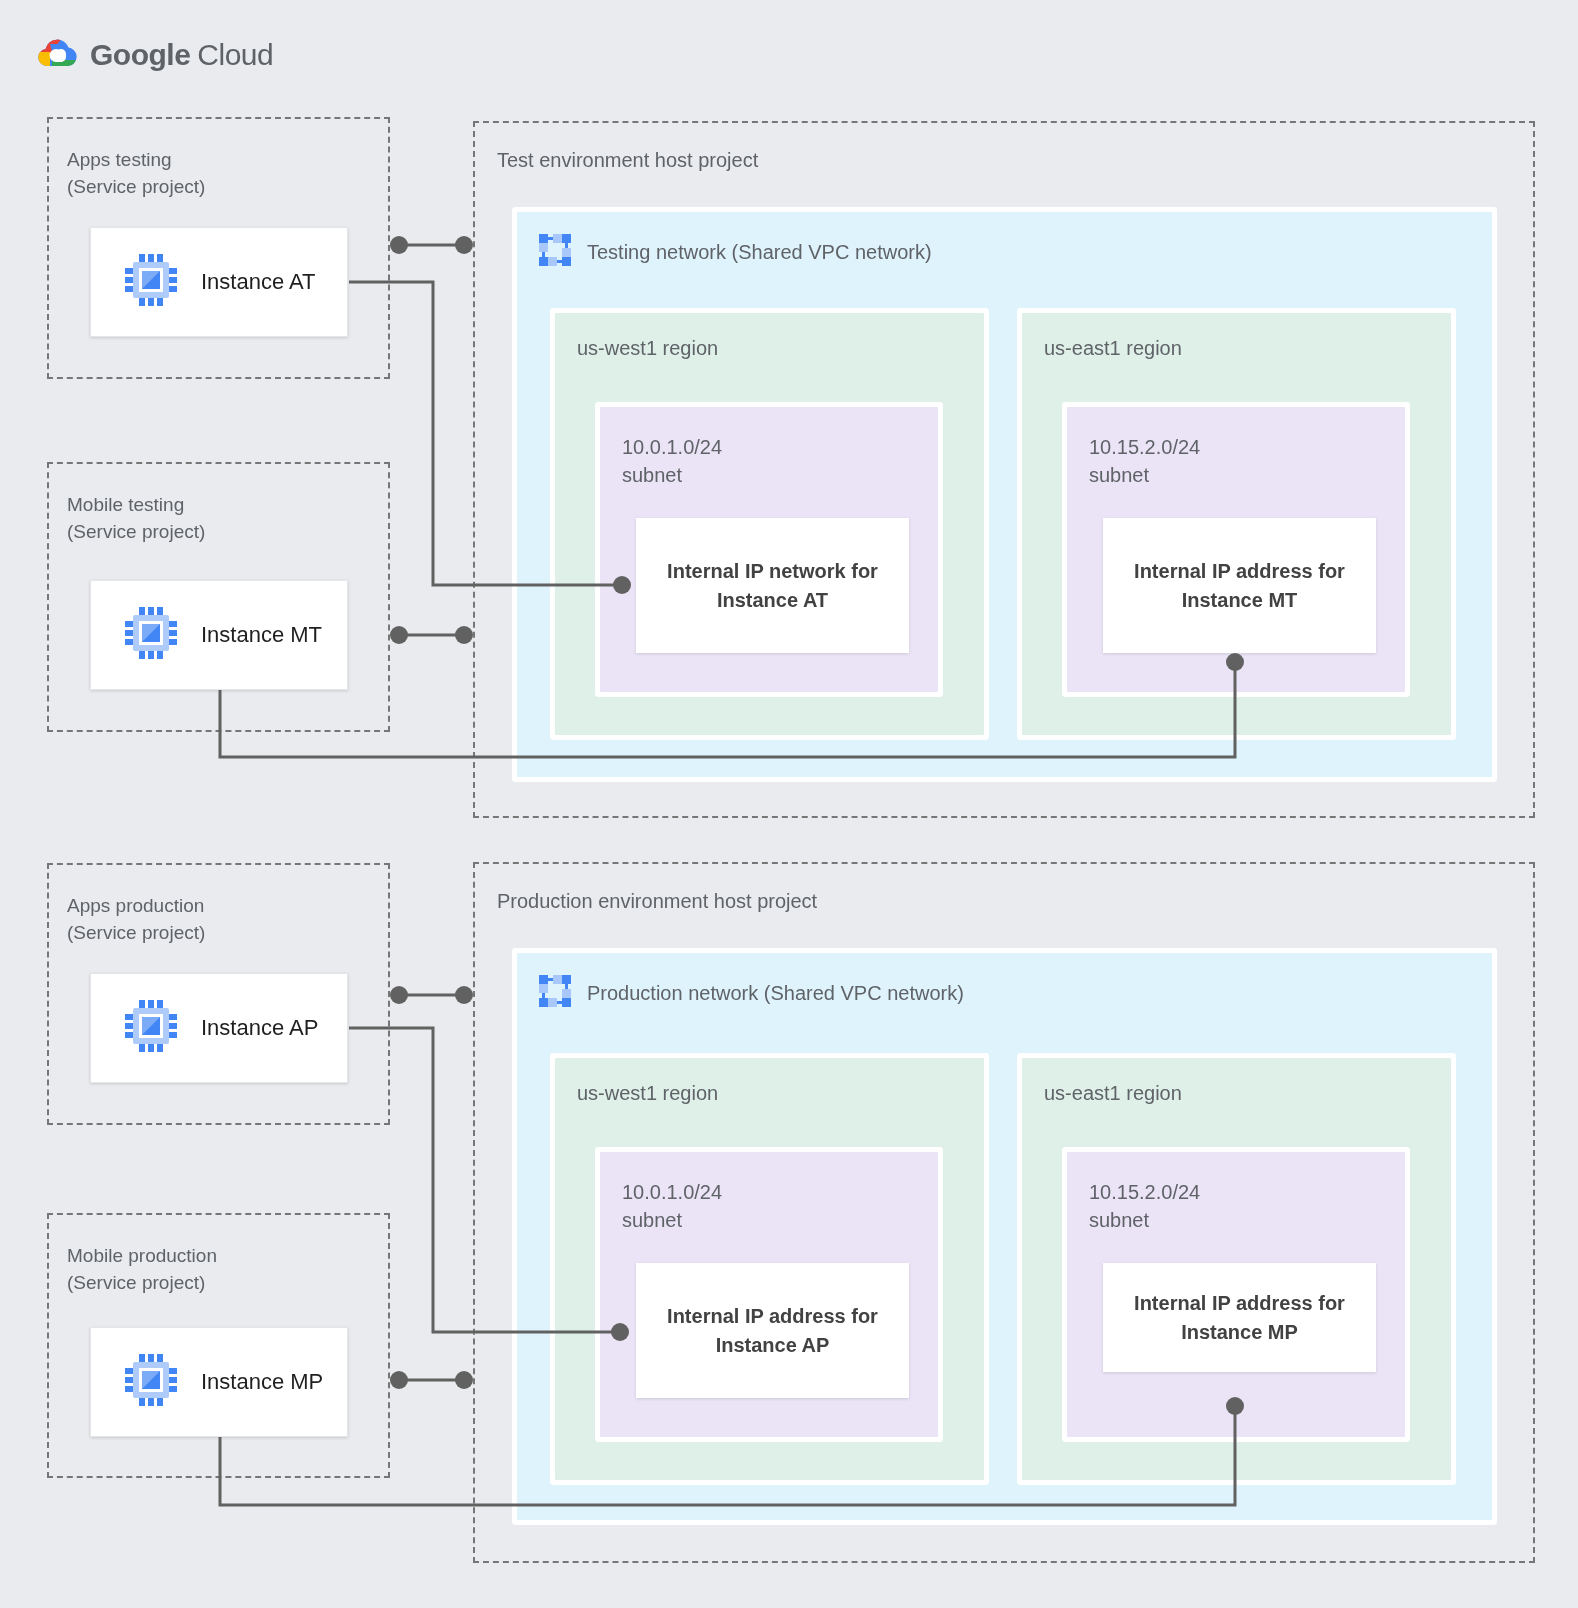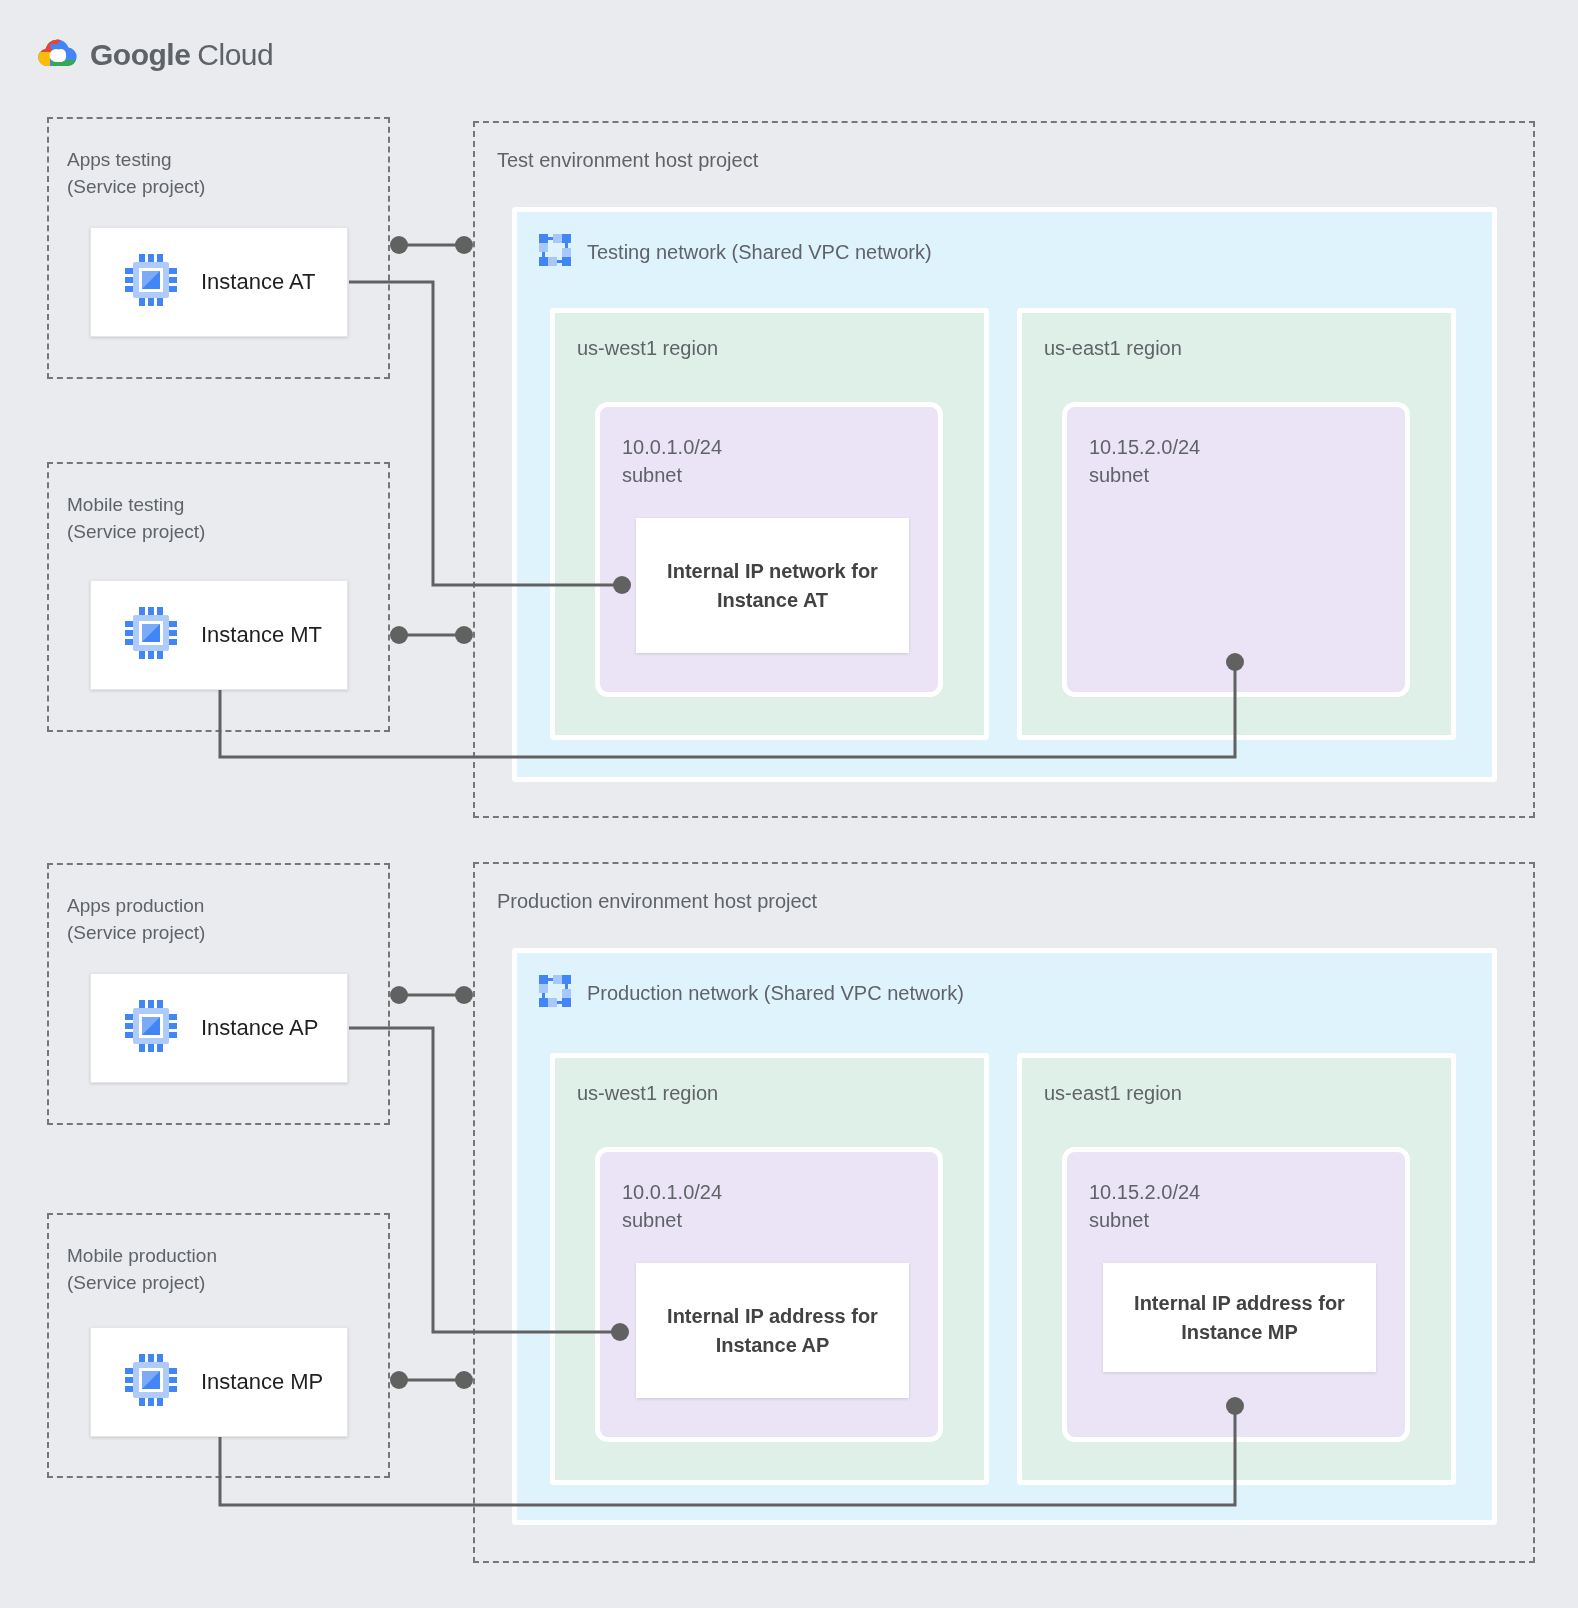--- a/index.html
+++ b/index.html
@@ -26,21 +26,21 @@
   .host-label{padding:26px 0 0 22px;font-size:20px;color:var(--label-gray);}
 
   
   .instance-card{background:var(--card-bg);border:1px solid #E4E6E8;
     box-shadow:0 1px 3px rgba(0,0,0,.14);display:flex;align-items:center;gap:22px;padding-left:32px;}
   .instance-label{font-size:22px;color:var(--text-dark);}
 
   
   .network-box{background:var(--network-bg);box-shadow:0 0 0 5px #FFFFFF;border-radius:1px;}
   .region-box{background:var(--region-bg);box-shadow:0 0 0 5px #FFFFFF;border-radius:1px;}
-  .subnet-box{background:var(--subnet-bg);box-shadow:0 0 0 5px #FFFFFF;border-radius:8px;}
+  .subnet-box{background:var(--subnet-bg);box-shadow:0 0 0 5px #FFFFFF;border-radius:1px;}
 
   .network-header{display:flex;align-items:center;gap:14px;padding:20px 0 0 20px;}
   .network-label{font-size:20px;color:var(--label-gray);}
   .region-label{padding:24px 0 0 22px;font-size:20px;color:var(--label-gray);}
   .subnet-label{padding:26px 0 0 22px;font-size:20px;line-height:28px;color:var(--label-gray);white-space:pre-line;}
 
   .ip-card{background:var(--card-bg);box-shadow:0 1px 3px rgba(0,0,0,.12);
     display:flex;align-items:center;justify-content:center;text-align:center;}
   .ip-label{font-size:20px;line-height:29px;font-weight:700;color:var(--ip-text);padding:0 16px;}
 
@@ -243,20 +243,23 @@
           <div class="ip-label">Internal IP network for Instance AT</div>
         </div>
       </div>
     </div>
 
     <div class="abs region-box" style="left:505px;top:101px;width:429px;height:422px;">
       <div class="region-label">us-east1 region</div>
       <div class="abs subnet-box" style="left:45px;top:94px;width:338px;height:285px;">
         <div class="subnet-label">10.15.2.0/24
 subnet</div>
+        <div class="abs ip-card" style="left:36px;top:111px;width:273px;height:135px;">
+          <div class="ip-label">Internal IP address for Instance MT</div>
+        </div>
       </div>
     </div>
   </div>
 
   <div class="abs dashed-box" style="left:473px;top:862px;width:1062px;height:701px;">
     <div class="host-label">Production environment host project</div>
   </div>
   <div class="abs network-box" style="left:517px;top:953px;width:975px;height:567px;">
     <div class="network-header">
       <span class="vpc-slot">

